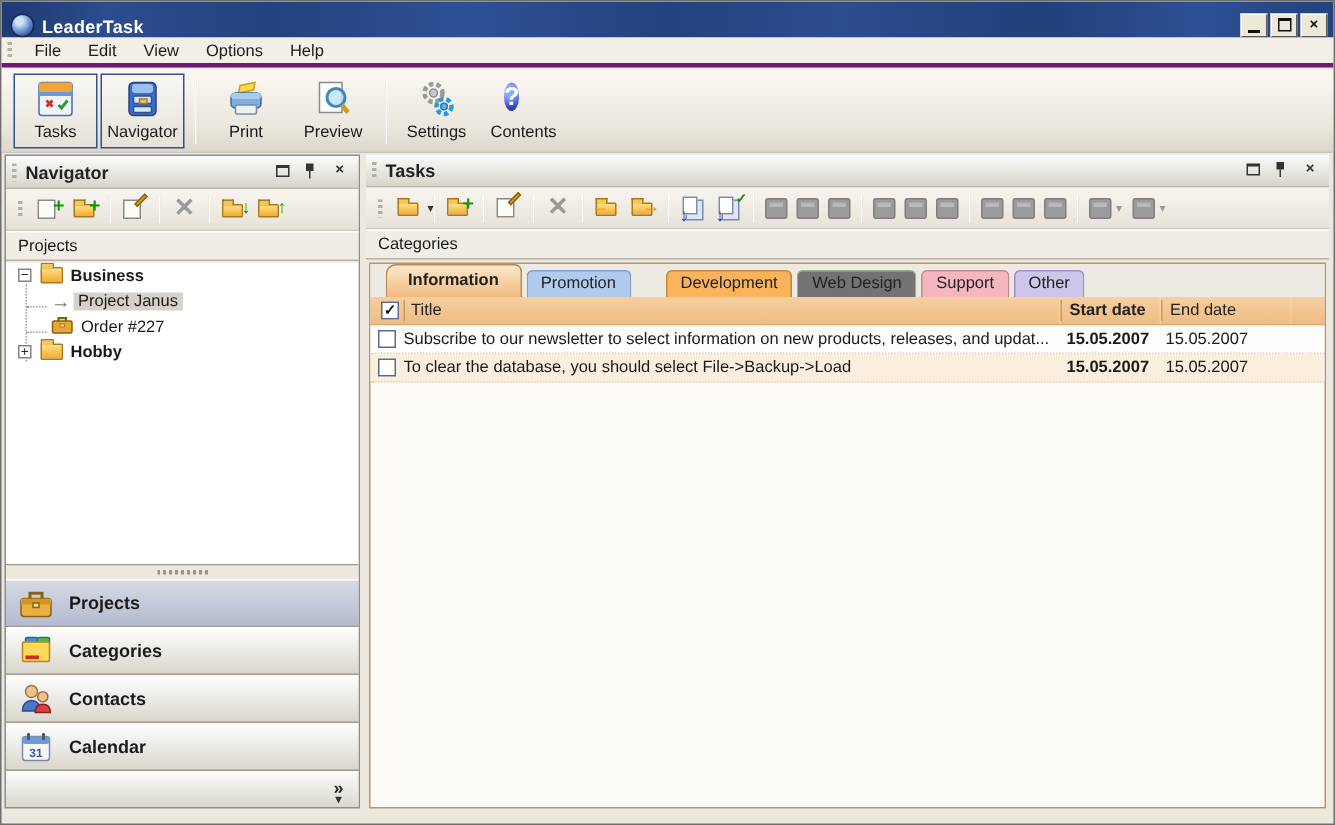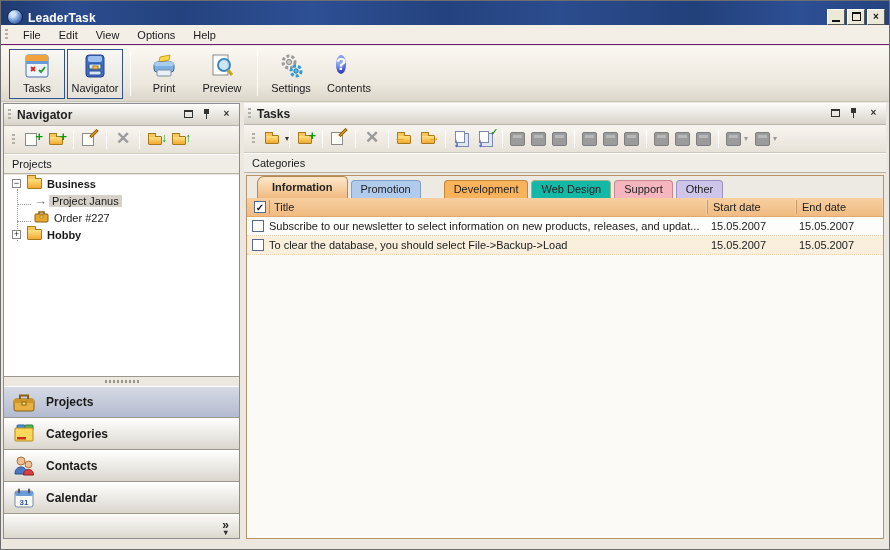--- a/index.html
+++ b/index.html
@@ -17,21 +17,21 @@
   .title-text { color:#fff; font-weight:bold; font-size:12px; letter-spacing:.2px; }
   .win-btns { margin-left:auto; display:flex; gap:2px; }
   .win-btn { width:18px; height:16px; background:#ece9d8; border:1px solid;
     border-color:#ffffff #5a5a5a #5a5a5a #ffffff; font-size:10px; line-height:13px;
     text-align:center; font-weight:bold; color:#111; }
   .glyph-min { display:block; width:8px; height:2px; background:#111; margin:10px auto 0; }
   .glyph-max { display:block; width:9px; height:9px; border:1px solid #111; border-top-width:2px; margin:2px auto 0; }
 
   
   .menubar { position:absolute; left:0; top:24px; right:0; height:20px; background:#f3eee6;
-    display:flex; align-items:center; border-bottom:1px solid #701a75; }
+    display:flex; align-items:center; border-bottom:3px solid #701a75; }
   .grip-v { width:3px; height:12px; margin:0 6px 0 4px;
     background:repeating-linear-gradient(180deg,#b4b0a6 0 2px, transparent 2px 4px); }
   .menu-item { padding:2px 9px; cursor:default; }
 
   
   .toolbar { position:absolute; left:0; top:45px; right:0; height:56px;
     background:linear-gradient(#fbf8f3,#ece7dd 70%,#dcd7cc); border-bottom:1px solid #c9c4b8;
     display:flex; align-items:center; padding-left:8px; }
   .tb-btn { width:56px; height:50px; display:flex; flex-direction:column; align-items:center;
     justify-content:flex-start; padding-top:2px; border:1px solid transparent; margin-right:2px; }
@@ -121,36 +121,36 @@
   .tasks-content { position:absolute; left:2px; right:2px; top:72px; bottom:0;
     border:1px solid #b89468; background:#fbfaf7; }
   .tabstrip { position:absolute; left:0; right:0; top:0; height:22px; background:#eceae3;
     display:flex; align-items:flex-end; padding-left:10px; }
   .tab { height:18px; line-height:17px; padding:0 9px; border:1px solid #8a8a8a; border-bottom:none;
     border-radius:4px 4px 0 0; margin-right:3px; font-size:11px; color:#222; }
   .tab.active { height:22px; line-height:21px; font-weight:bold; padding:0 14px;
     background:linear-gradient(#fce8cb,#f2ba80); border-color:#b08a50; border-radius:7px 5px 0 0; }
   .tab-1 { background:#b0cbec; border-color:#82a0c8; }
   .tab-2 { background:#f8b35c; border-color:#c08838;margin-left:20px; }
-  .tab-3 { background:#14b8a6; border-color:#9ab486; }
+  .tab-3 { background:#737373; border-color:#9ab486; }
   .tab-4 { background:#f6b6bf; border-color:#c4888f; }
   .tab-5 { background:#cdc5ea; border-color:#9c90c4; }
   .grid-header { position:absolute; left:0; right:0; top:22px; height:19px;
     background:linear-gradient(#f7cfa0,#f0bb82); display:flex; align-items:center;
     border-bottom:1px solid #e2a96e; }
   .gh-cell { height:100%; display:flex; align-items:center; border-right:1px solid #fff3; padding-left:4px; color:#222; }
   .gh-sep { width:1px; height:14px; background:#c89868; }
   .checkbox { width:12px; height:12px; background:#fff; border:1px solid #5a6a8a;
     font-size:10px; line-height:11px; text-align:center; font-weight:bold; color:#111; }
   .grid-row { position:absolute; left:0; right:0; height:19px; display:flex; align-items:center;
     border-bottom:1px dotted #ead2b4; }
   .gr-title { white-space:nowrap; overflow:hidden; }
   .col-check { width:22px; display:flex; justify-content:center; flex:0 0 auto; }
   .col-title { width:437px; flex:0 0 auto; }
-  .col-start { width:88px; flex:0 0 auto; padding-left:5px; }
+  .col-start { width:66px; flex:0 0 auto; padding-left:5px;font-weight:bold; }
   .col-end   { width:86px; flex:0 0 auto; padding-left:5px; }
 </style>
 </head>
 <body>
 
 <div class="window">
 
   <div class="titlebar">
     <div class="app-icon"></div>
     <span class="title-text">LeaderTask</span>

